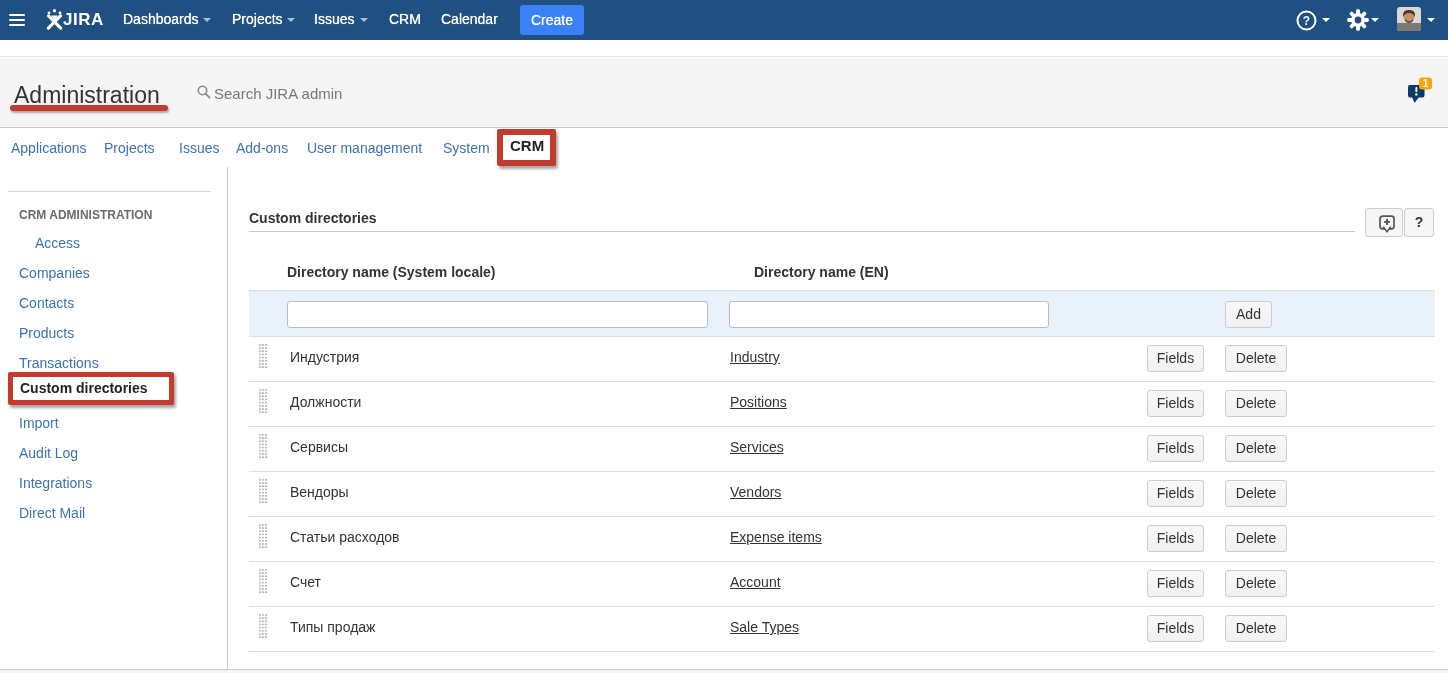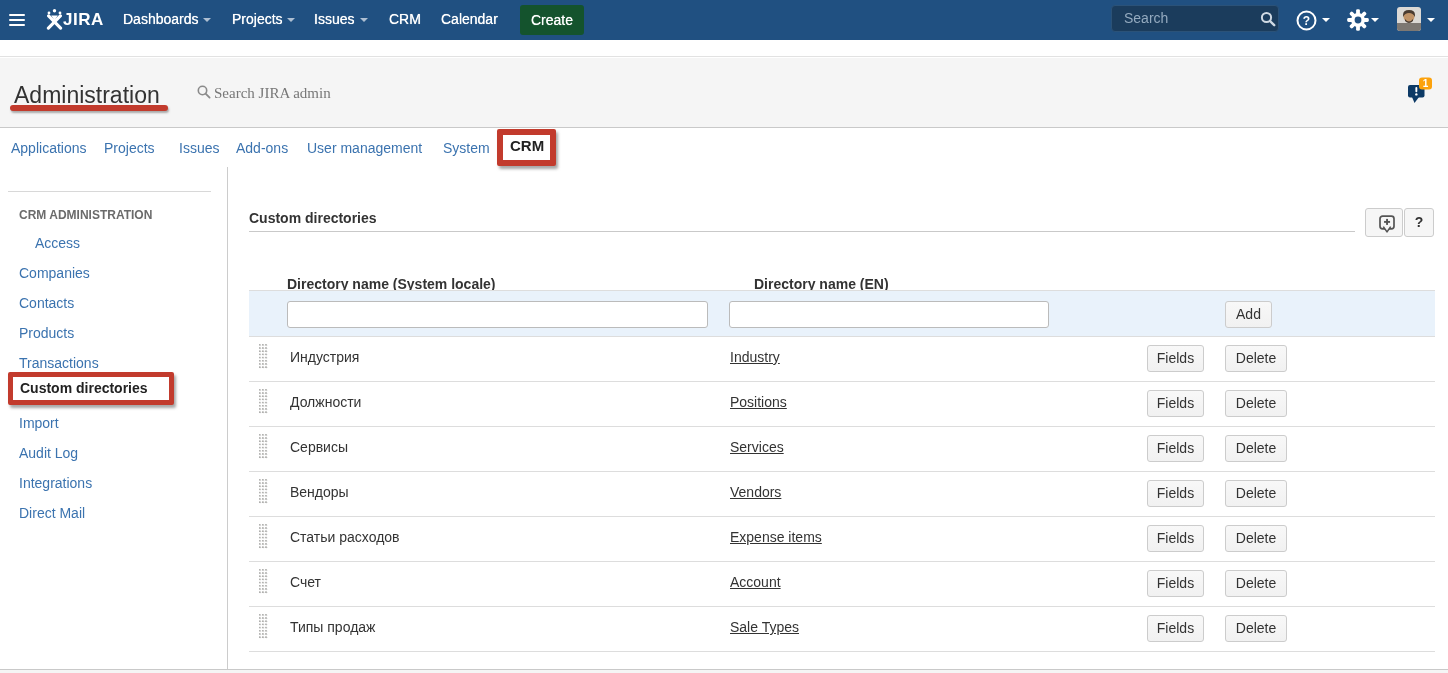--- a/index.html
+++ b/index.html
@@ -6,30 +6,30 @@
 html,body { width:1448px; height:673px; overflow:hidden; background:#fff;
   font-family:"Liberation Sans", sans-serif; }
 .abs { position:absolute; }
 
 
 #navbar { position:absolute; left:0; top:0; width:1448px; height:40px; background:#205081; }
 .hbar { position:absolute; left:9px; width:16px; height:2px; background:#fff; border-radius:1px; }
 #logo-text { position:absolute; left:63px; top:10px; color:#fff; font-size:17px; font-weight:bold; letter-spacing:0.5px; }
 .navitem { position:absolute; top:11px; color:#fff; font-size:14px; font-weight:400; text-shadow:0 0 0.7px rgba(255,255,255,0.95); white-space:nowrap; }
 .caret { position:absolute; top:18px; width:0; height:0; border-left:4px solid transparent; border-right:4px solid transparent; border-top:4px solid #aebfd2; }
-#createbtn { position:absolute; left:520px; top:5px; width:64px; height:30px; background:#14532d; border-radius:3px; color:#fff; font-size:14px; font-weight:400; text-shadow:0 0 0.7px rgba(255,255,255,0.95); text-align:center; line-height:30px; }
+#createbtn { position:absolute; left:520px; top:5px; width:64px; height:30px; background:#3b82f6; border-radius:3px; color:#fff; font-size:14px; font-weight:400; text-shadow:0 0 0.7px rgba(255,255,255,0.95); text-align:center; line-height:30px; }
 #navsearch { position:absolute; left:1111px; top:5px; width:168px; height:27px; background:#1b3c5c; border:1px solid #2b5278; border-radius:4px; }
 #navsearch span { position:absolute; left:12px; top:4px; color:#94aabf; font-size:14px; }
 
 
 #strip { position:absolute; left:0; top:40px; width:1448px; height:17px; background:#fff; border-bottom:1px solid #e2e2e2; }
 #adminhdr { position:absolute; left:0; top:58px; width:1448px; height:70px; background:#f5f5f5; border-bottom:1px solid #c9c9c9;padding-left:24px; }
 #admintitle { position:absolute; left:14px; top:24px; font-size:23px; color:#333; }
 #redline { position:absolute; left:10px; top:47px; width:158px; height:6px; background:#c23b2d; border-radius:3px; box-shadow:1px 2px 2px rgba(110,110,110,0.55); }
-#adminsearch { position:absolute; left:214px; top:27px; font-size:15px; color:#777;font-family:Liberation Serif, serif; }
+#adminsearch { position:absolute; left:214px; top:27px; font-size:15px; color:#777; }
 
 
 #tabs { position:absolute; left:0; top:128px; width:1448px; height:39px; background:#fff; }
 .tab { position:absolute; top:12px; font-size:14px; color:#3b73af; white-space:nowrap; }
 #crmbox { position:absolute; left:497px; top:1px; width:59px; height:37px; border:6px solid #c23b2d; background:#fff; border-radius:2px; box-shadow:2px 3px 3px rgba(110,110,110,0.6); }
 #crmbox span { position:absolute; left:7px; top:2px; font-size:15px; font-weight:bold; color:#222; }
 
 
 #vsep { position:absolute; left:227px; top:167px; width:1px; height:503px; background:#ccc; }
 #sidehr { position:absolute; left:8px; top:191px; width:203px; height:1px; background:#d8d8d8; }
@@ -37,21 +37,21 @@
 .slink { position:absolute; left:19px; font-size:14px; color:#3b73af; white-space:nowrap; }
 #sidebox { position:absolute; left:8px; top:372px; width:166px; height:33px; border:5px solid #c23b2d; background:#fff; border-radius:2px; box-shadow:2px 3px 3px rgba(110,110,110,0.6); }
 #sidebox span { position:absolute; left:7px; top:3px; font-size:14px; font-weight:bold; color:#222; white-space:nowrap; }
 
 
 #mainhead { position:absolute; left:249px; top:210px; font-size:14px; font-weight:bold; color:#333; }
 #mainline { position:absolute; left:249px; top:231px; width:1106px; height:1px; background:#c9c9c9; }
 .icobtn { position:absolute; top:208px; height:29px; background:#f6f6f6; border:1px solid #ccc; border-radius:3px; }
 #icobtn1 { left:1365px; width:38px; }
 #icobtn2 { left:1404px; width:30px; text-align:center; font-size:14px; font-weight:bold; color:#333; line-height:27px; }
-.colhdr { position:absolute; top:264px; font-size:14px; font-weight:bold; color:#333;margin-top:12px; }
+.colhdr { position:absolute; top:264px; font-size:14px; font-weight:bold; color:#333; }
 
 #bluerow { position:absolute; left:249px; top:290px; width:1186px; height:47px; background:#e9f2fb; border-top:1px solid #ddd; border-bottom:1px solid #ddd; }
 .tinput { position:absolute; top:10px; height:27px; background:#fff; border:1px solid #bbb; border-radius:3px; }
 .btn { background:linear-gradient(#f8f8f8,#f1f1f1); border:1px solid #ccc; border-radius:3px; font-size:14px; color:#333; text-align:center; }
 #addbtn { position:absolute; left:976px; top:10px; width:47px; height:27px; line-height:25px; }
 
 .row { position:absolute; left:249px; width:1186px; height:46px; border-bottom:1px solid #ddd; }
 .handle { position:absolute; left:10px; top:8px; width:9px; height:25px;
   background-image:radial-gradient(circle at 1px 1px, #b0b0ae 0.85px, transparent 1.05px);
   background-size:3.1px 3.2px; }
@@ -84,27 +84,20 @@
   <div id="logo-text">JIRA</div>
   <div class="navitem" style="left:123px;">Dashboards</div>
     <div class="caret" style="left:203px;"></div>
   <div class="navitem" style="left:232px;">Projects</div>
     <div class="caret" style="left:287px;"></div>
   <div class="navitem" style="left:314px;">Issues</div>
     <div class="caret" style="left:360px;"></div>
   <div class="navitem" style="left:389px;">CRM</div>
   <div class="navitem" style="left:441px;">Calendar</div>
   <div id="createbtn">Create</div>
-  <div id="navsearch">
-      <span>Search</span>
-    <svg class="abs" style="left:148px; top:5px;" width="16" height="16" viewBox="0 0 16 16">
-      <circle cx="6.5" cy="6.5" r="4.6" fill="none" stroke="#cfd9e3" stroke-width="2"></circle>
-      <line x1="10" y1="10" x2="14.2" y2="14.2" stroke="#cfd9e3" stroke-width="2.4" stroke-linecap="round"></line>
-    </svg>
-  </div>
   <svg class="abs" style="left:1296px; top:10px;" width="21" height="21" viewBox="0 0 21 21">
     <circle cx="10.5" cy="10.5" r="9" fill="none" stroke="#fff" stroke-width="2"></circle>
     <text x="10.5" y="15" text-anchor="middle" font-size="12" font-weight="bold" fill="#fff" font-family="Liberation Sans">?</text>
   </svg>
   <div class="caret" style="left:1322px; border-top-color:#fff;"></div>
   <svg class="abs" style="left:1347px; top:9px;" width="22" height="22" viewBox="0 0 22 22">
     <g fill="#fff">
       <g transform="translate(11,11)">
         <rect x="-1.9" y="-10.8" width="3.8" height="21.6" rx="1.4"></rect>
         <rect x="-1.9" y="-10.8" width="3.8" height="21.6" rx="1.4" transform="rotate(45)"></rect>

